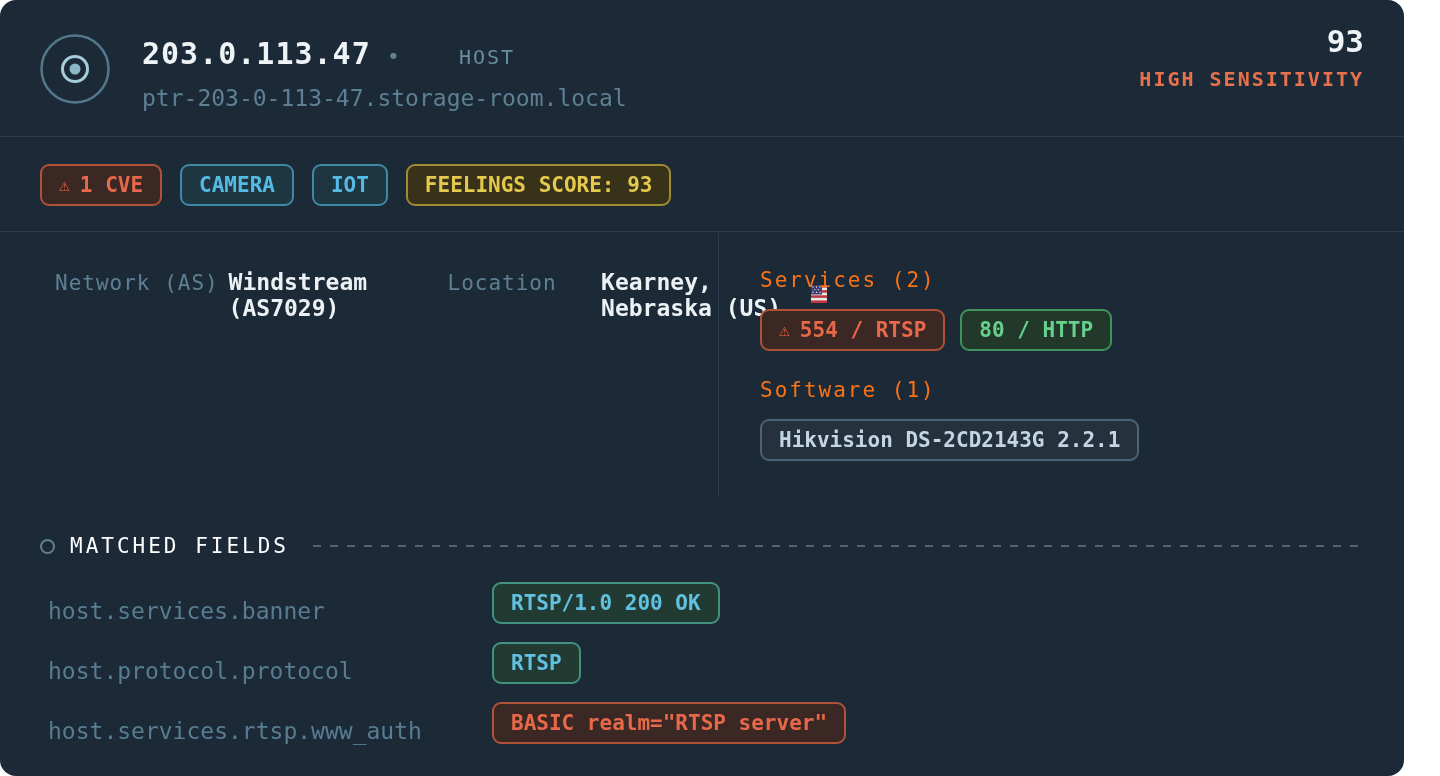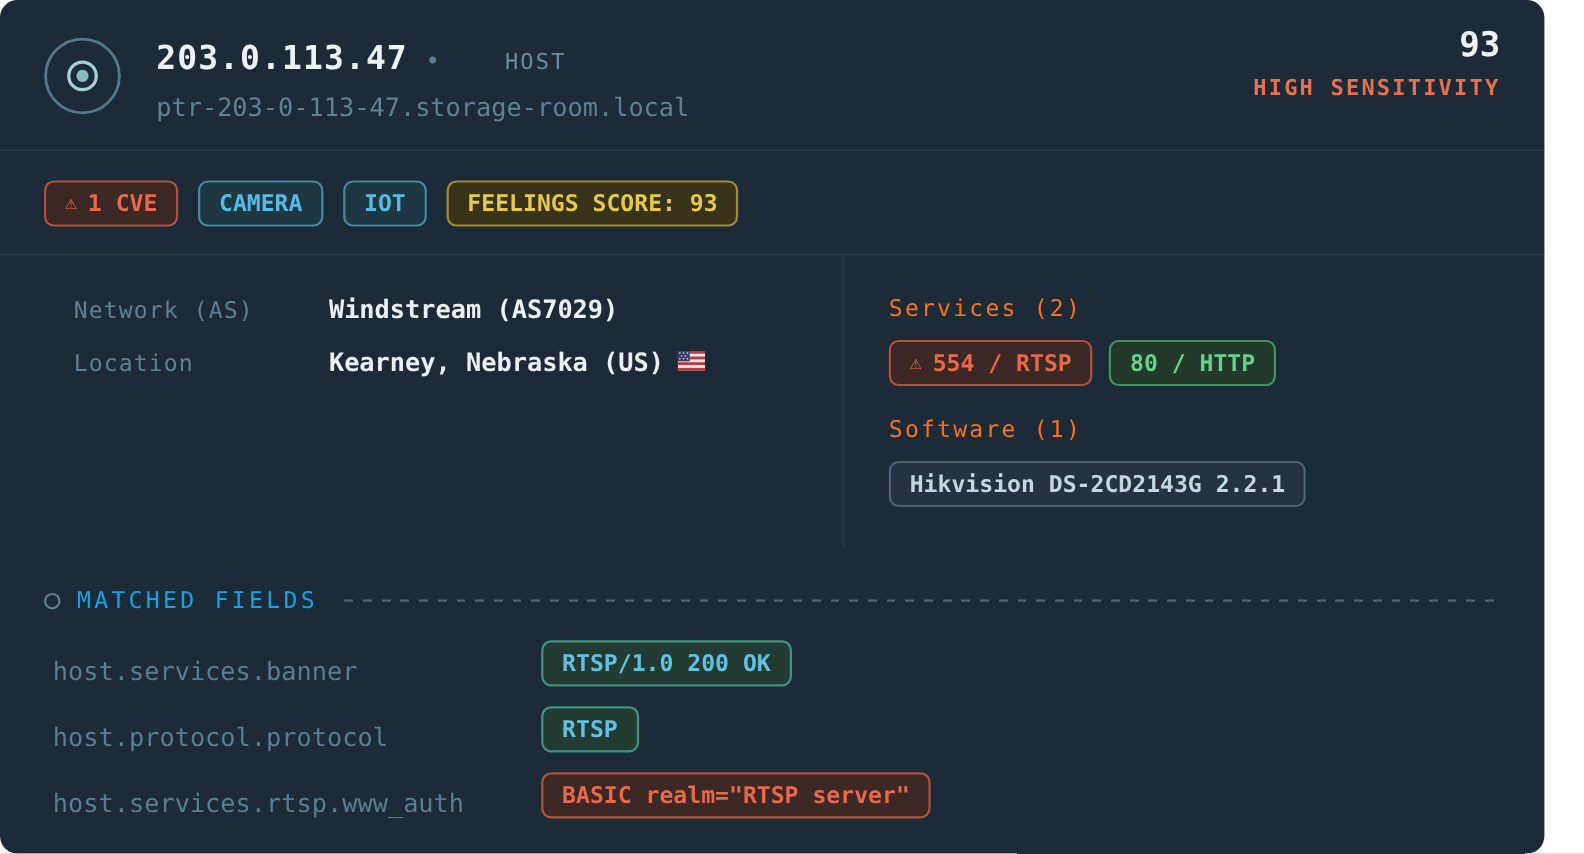--- a/index.html
+++ b/index.html
@@ -52,41 +52,41 @@
   .chip-info    { color:#55bbe4; border-color:#3e89a6; background:#1e3641; }
   .chip-warning { color:#e5c84e; border-color:#a18c33; background:#383218; }
   .chip-success { color:#67d08b; border-color:#40935c; background:#21382a; }
   .chip-neutral { color:#c3d6e4; border-color:#4c6278; background:#26313e; font-weight:700; }
   .chip-teal    { color:#62c1e0; border-color:#41937f; background:#213b33; }
 
   
   .main { position:absolute; top:233px; left:0; right:0; height:264px; display:flex; }
   .col-left {
     width:719px; border-right:1px solid #2c3d4d;
-    padding:36px 0 0 19px;
-    display:flex; flex-direction:column; gap:22px;margin-left:48px;
+    padding:36px 0 0 55px;
+    display:flex; flex-direction:row; gap:22px;
   }
   .kv-row { display:flex; align-items:baseline; }
   .kv-label { width:232px; font-size:21px; letter-spacing:1px; color:#5e8094; }
   .kv-value { font-size:23px; font-weight:700; color:#ecf1f4; display:flex; align-items:center; gap:12px; }
   .flag { display:inline-block; border-radius:2px; overflow:hidden; }
 
   .col-right { flex:1; padding:35px 0 0 41px; }
   .section-heading { font-size:21px; letter-spacing:2px; color:#f97316; }
   .badge-row { display:flex; gap:15px; margin-top:17px; }
   .mt { margin-top:27px; }
 
   
   .matched { position:absolute; top:498px; left:0; right:0; bottom:0; }
   .matched-head { margin:36px 40px 0 40px; display:flex; align-items:center; }
   .circle-glyph {
     width:15px; height:15px; border:2px solid #5e8094; border-radius:50%;
     margin-right:15px; flex:none;
   }
-  .matched-title { font-size:21px; letter-spacing:3px; color:#0ea5e9; white-space:nowrap; }
+  .matched-title { font-size:21px; letter-spacing:3px; color:#ffffff; white-space:nowrap; }
   .dashed-rule {
     flex:1; height:2px; margin-left:24px;
     background:repeating-linear-gradient(to right, #52646f 0 8px, transparent 8px 17px);
   }
   .matched-rows { margin-top:26px; }
   .field-row { display:flex; align-items:flex-end; padding-left:48px; height:40px; margin-bottom:20px; }
   .field-name { width:444px; font-size:23px; color:#587d92; }
 </style>
 </head>
 <body>

